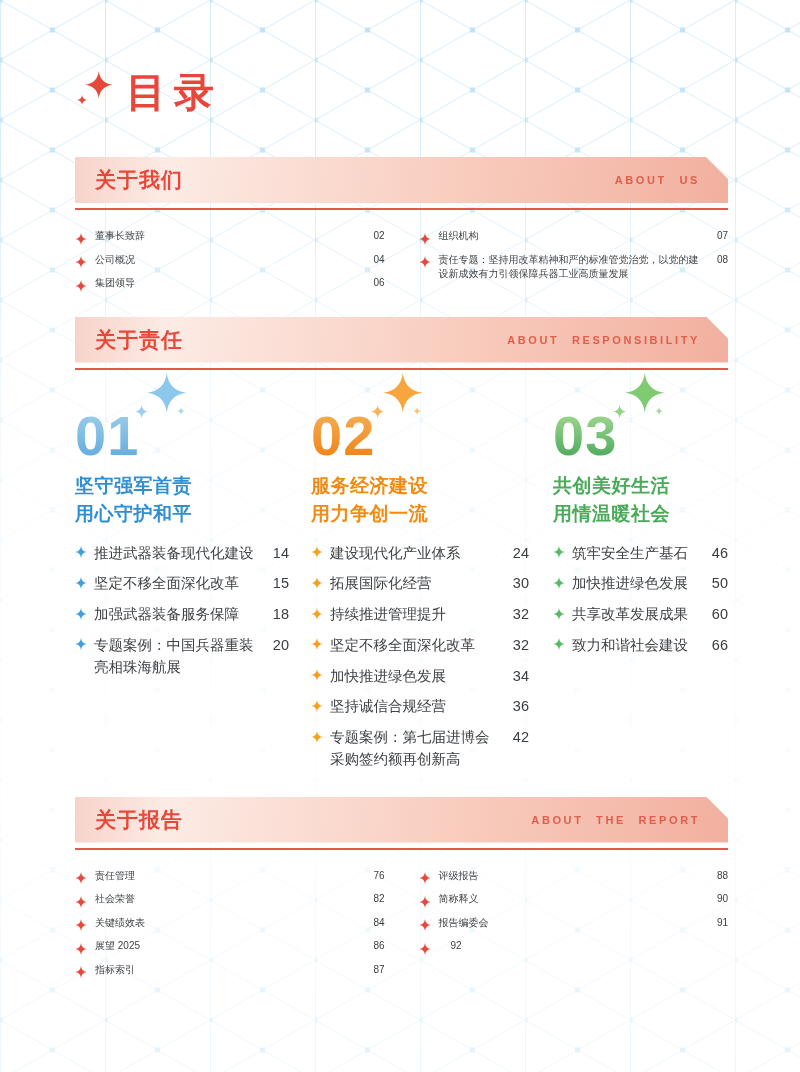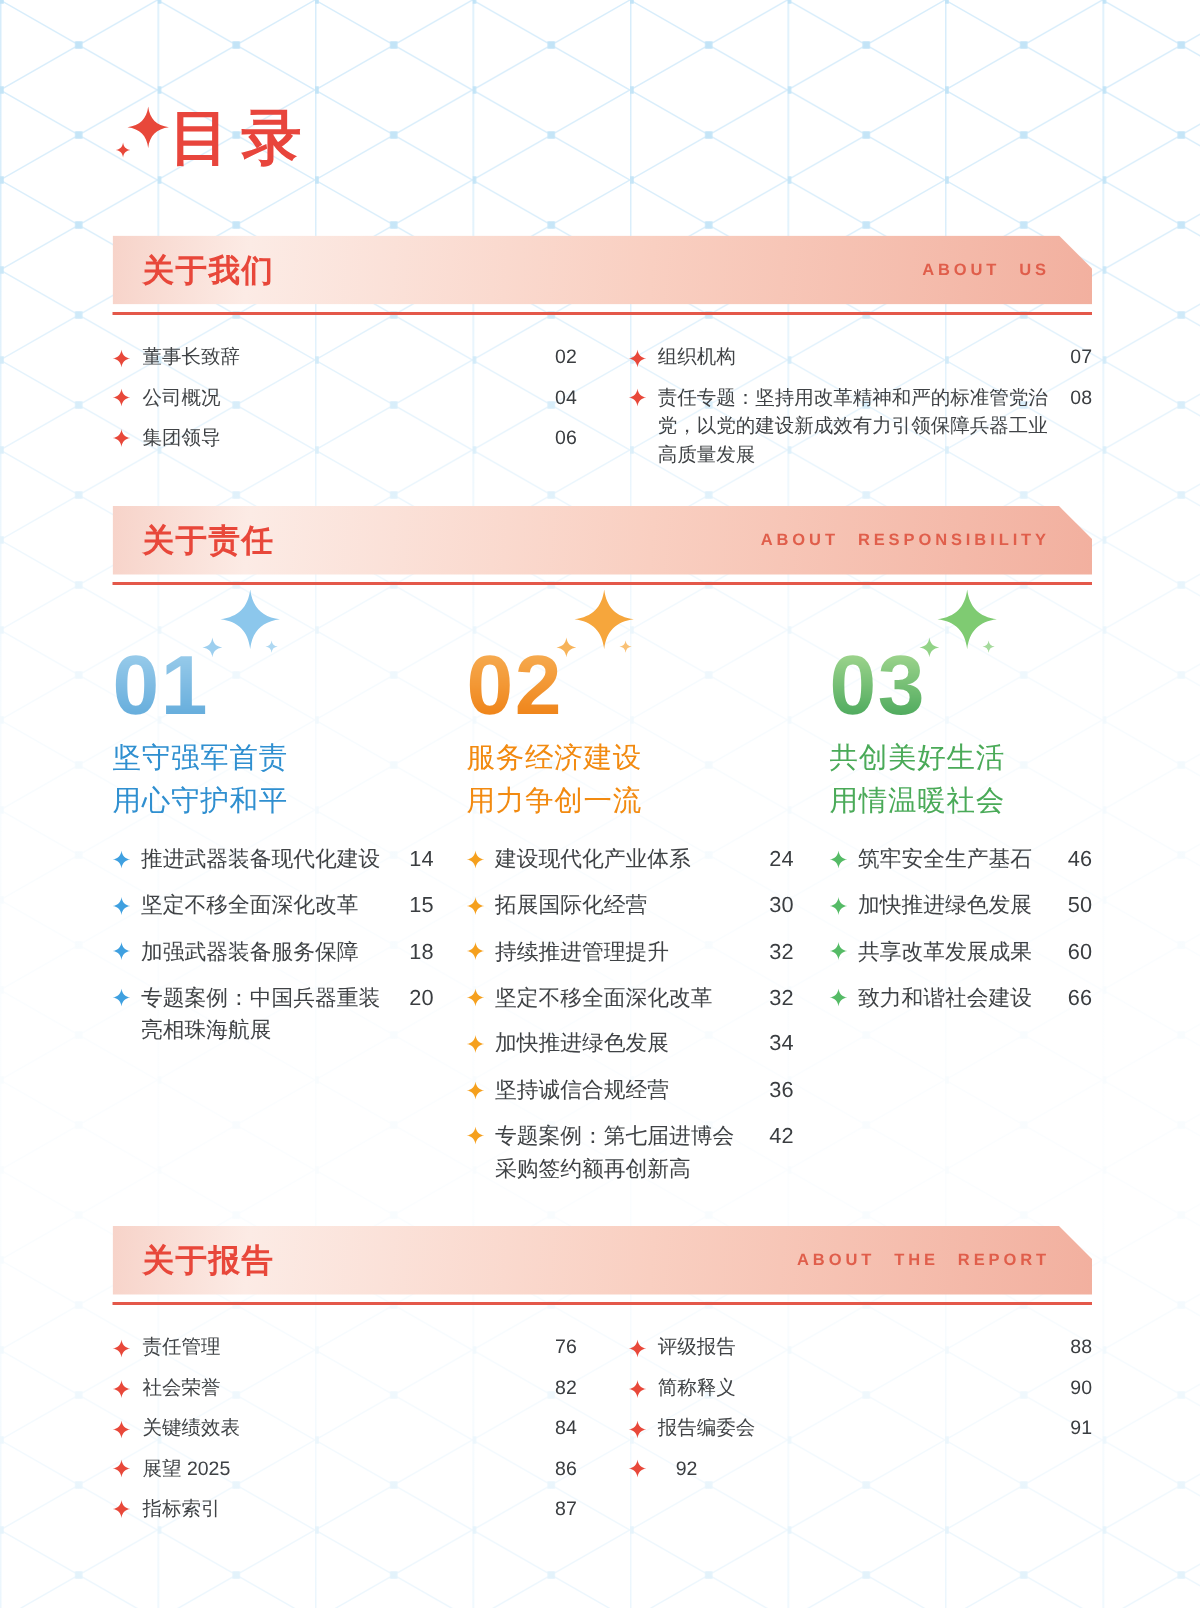--- a/index.html
+++ b/index.html
@@ -18,39 +18,39 @@
       rgba(255,255,255,0.50) 330px,
       rgba(255,255,255,0.78) 470px,
       rgba(255,255,255,0.88) 620px,
       rgba(255,255,255,0.90) 800px,
       rgba(255,255,255,0.72) 950px,
       rgba(255,255,255,0.50) 1072px);
   }
   .content{position:absolute;z-index:1;left:75px;top:0;width:653px;}
 
   
-  .doc-title-row{display:flex;align-items:center;padding-top:72px;margin-left:2px;}
+  .doc-title-row{display:flex;align-items:center;gap:13px;padding-top:72px;margin-left:2px;}
   .title-sparkle{width:36px;height:36px;color:#e8483a;transform:translateY(-3px);flex:0 0 36px;}
   .doc-title{font-size:40px;font-weight:900;color:#e8453c;letter-spacing:8px;line-height:1;}
 
   
   .sec{margin-top:0;}
   .sec-bar{
     height:46px;display:flex;align-items:center;justify-content:space-between;
     background:linear-gradient(95deg,#f7d3c9 0%,#fcebe5 14%,#f9cfc1 55%,#f2b09f 100%);
     clip-path:polygon(0 0, calc(100% - 22px) 0, 100% 22px, 100% 100%, 0 100%);
   }
   .sec-bar .cn{font-size:21px;font-weight:800;color:#e8473a;padding-left:20px;letter-spacing:1px;text-align:center;}
   .sec-bar .en{font-size:11px;font-weight:700;color:#e05e4b;letter-spacing:2.6px;word-spacing:7px;padding-right:28px;}
   .sec-line{height:2px;background:#e4584a;margin-top:5px;}
 
   
   .two-col{display:flex;gap:34px;margin-top:19px;}
   .two-col .col{flex:1;min-width:0;}
-  .trow{display:flex;align-items:flex-start;margin-bottom:8px;font-size:13px;line-height:1.45;}
+  .trow{display:flex;align-items:flex-start;margin-bottom:8px;font-size:10px;line-height:1.45;}
   .trow .bullet{flex:0 0 20px;width:20px;padding-top:3.5px;}
   .star-svg{width:12px;height:12px;display:block;}
   .bullet.red{color:#e8483a;}
   .trow .label{flex:1;min-width:0;color:#3f4245;}
   .trow .pnum{margin-left:12px;white-space:nowrap;color:#3a3d40;}
 
   
   .chapters{display:flex;margin-top:17px;}
   .chapter{min-width:0;}
   .chapter.c1{width:214px;margin-right:22px;}
@@ -61,21 +61,21 @@
     font-size:56px;font-weight:800;line-height:0.95;letter-spacing:1px;
     background-clip:text;-webkit-background-clip:text;color:transparent;
   }
   .c1 .chapter-num{background-image:linear-gradient(180deg,#9fcfec,#5fa9da);}
   .c2 .chapter-num{background-image:linear-gradient(180deg,#f7b057,#ee7f12);}
   .c3 .chapter-num{background-image:linear-gradient(180deg,#a8da93,#45a558);}
   .sparkle-cluster{width:54px;height:54px;margin-left:-6px;align-self:flex-start;transform:translateY(-14px);}
   .c1 .sparkle-cluster{color:#8cc7ec;}
   .c2 .sparkle-cluster{color:#f6a63c;}
   .c3 .sparkle-cluster{color:#7fcb72;}
-  .chapter-sub{font-size:19px;font-weight:400;line-height:1.5;margin-top:9px;letter-spacing:0.5px;}
+  .chapter-sub{font-size:19px;font-weight:700;line-height:1.5;margin-top:9px;letter-spacing:0.5px;}
   .c1 .chapter-sub{color:#2f8fd0;}
   .c2 .chapter-sub{color:#f28a10;}
   .c3 .chapter-sub{color:#4aaa58;}
   .chapter-items{margin-top:14px;}
   .chapter .trow{font-size:14.5px;margin-bottom:9px;line-height:1.5;}
   .chapter .trow .bullet{flex:0 0 19px;width:19px;padding-top:3.5px;}
   .c1 .bullet{color:#3fa0e0;}
   .c2 .bullet{color:#f5a01e;}
   .c3 .bullet{color:#55bb66;}
   .chapter .trow .pnum{margin-left:8px;min-width:22px;text-align:right;}

